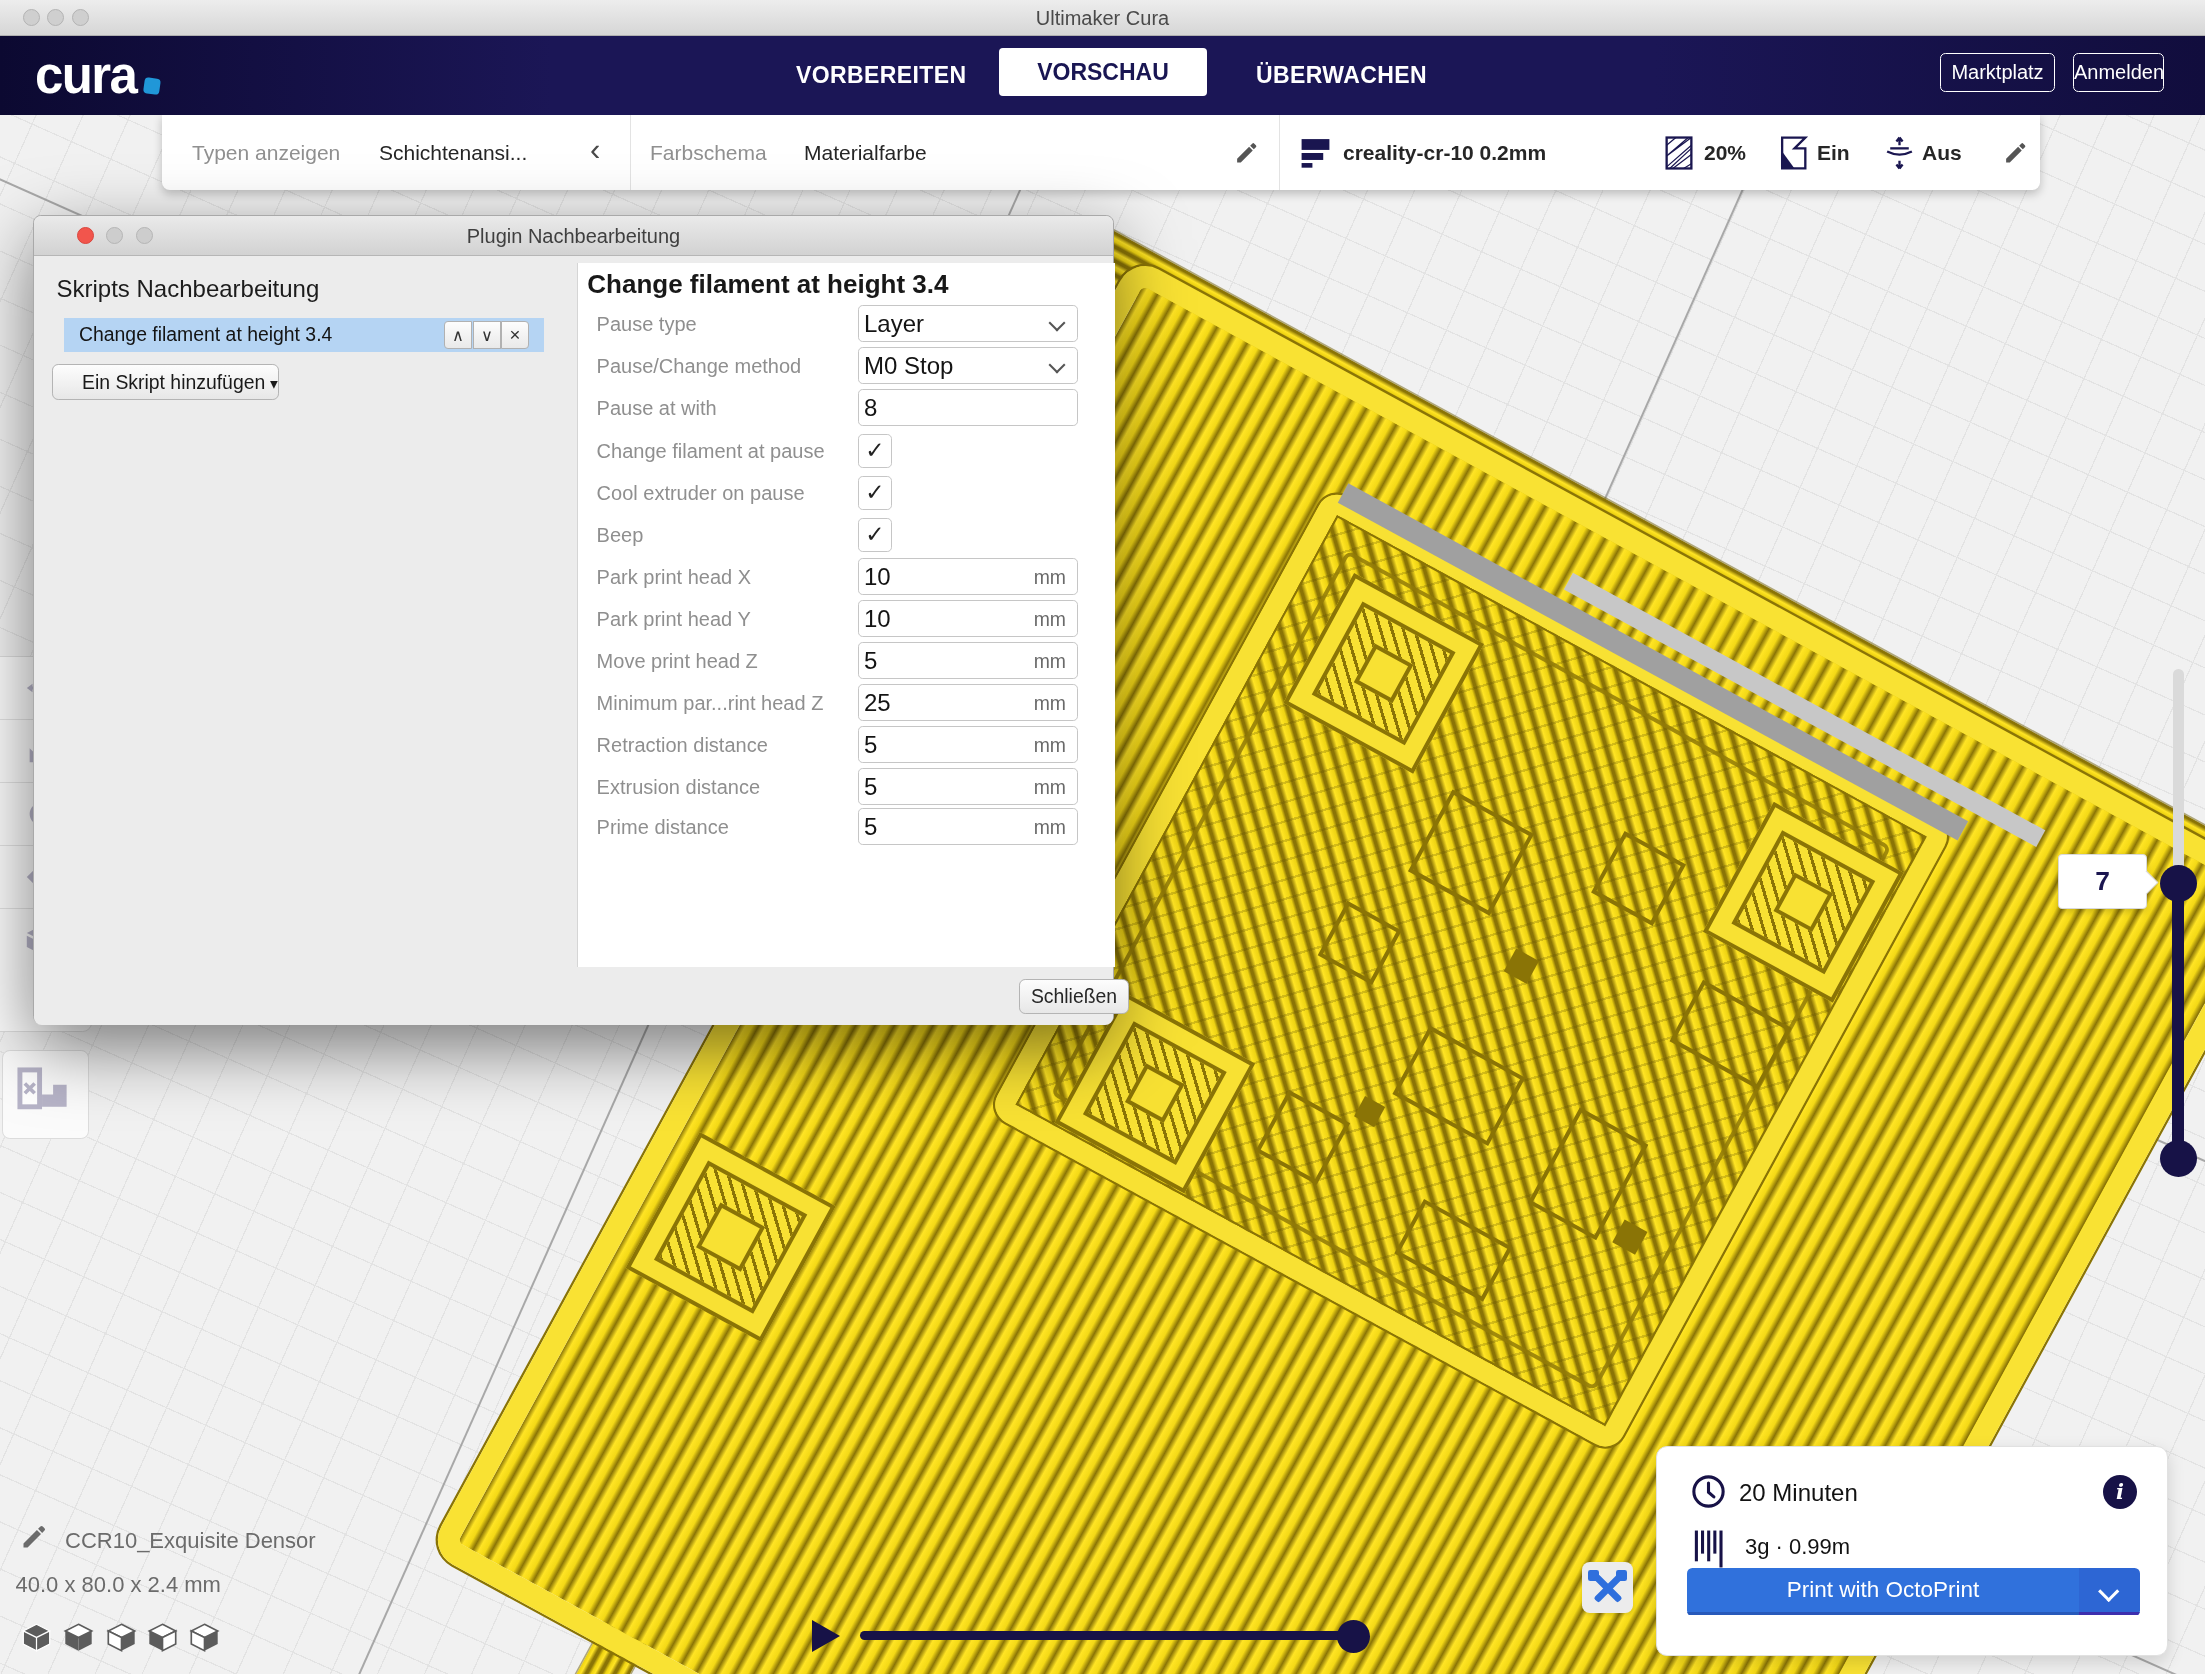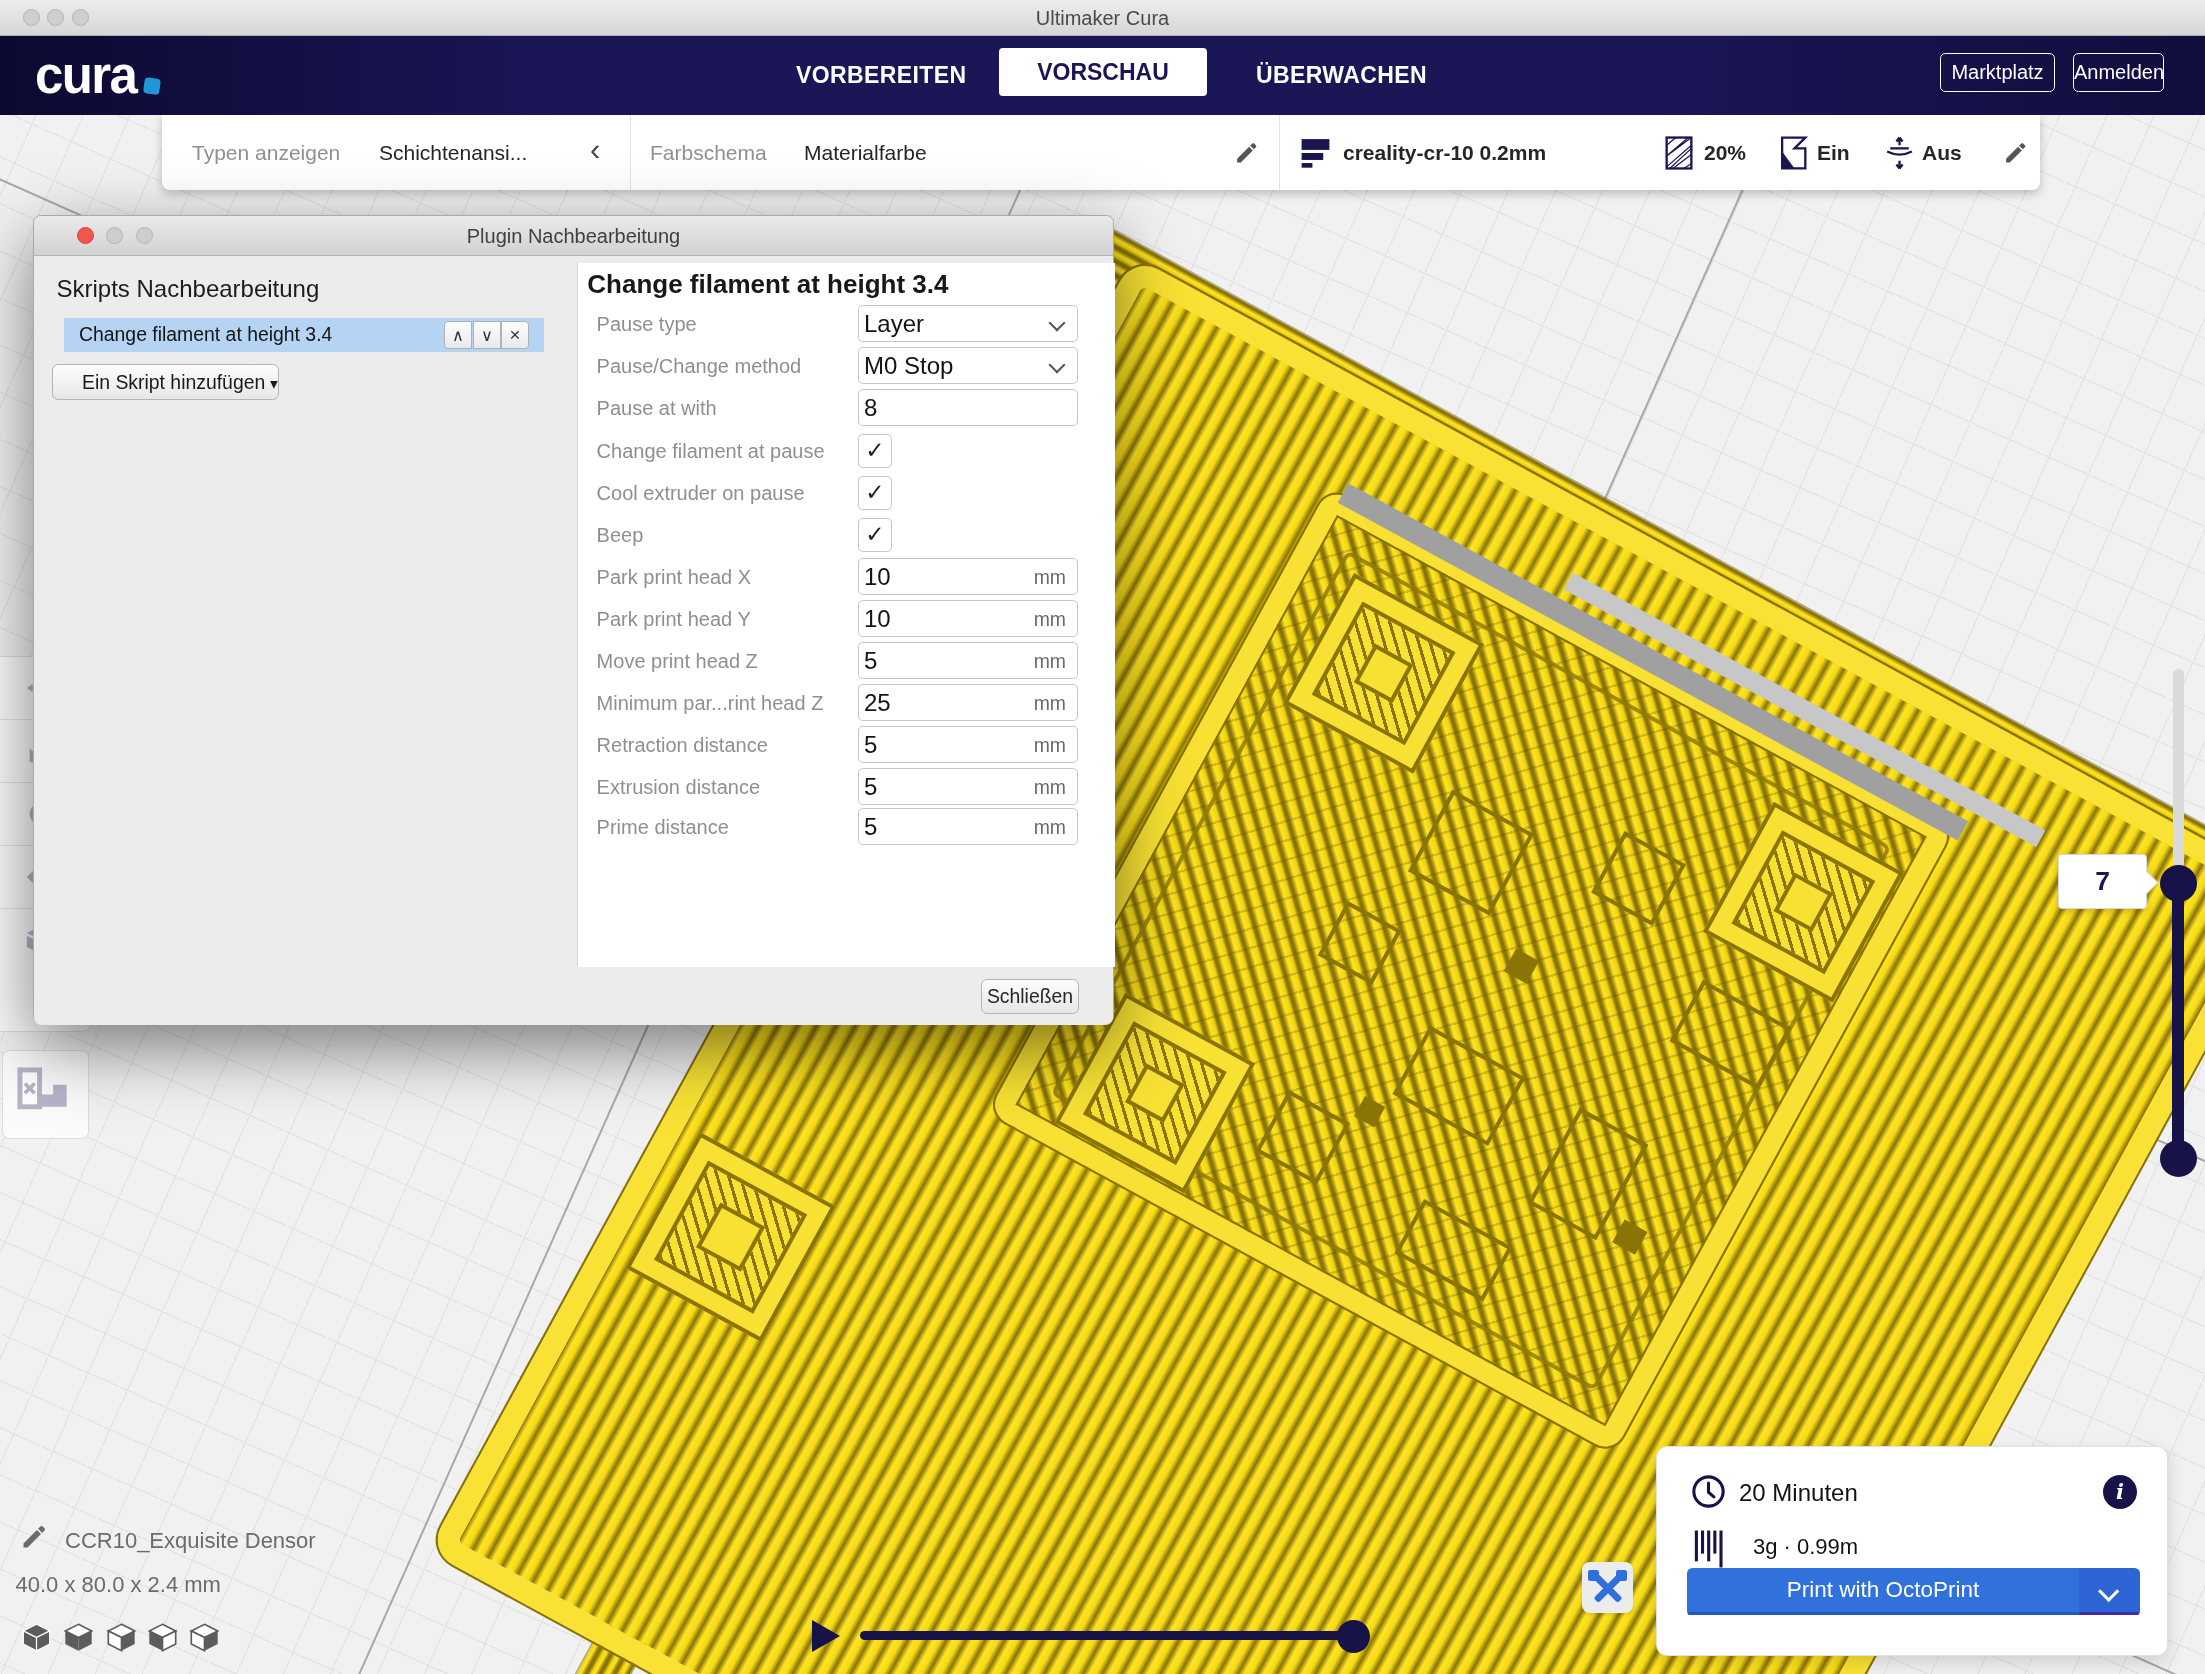--- a/index.html
+++ b/index.html
@@ -135,21 +135,21 @@
     white-space:nowrap;overflow:hidden;}
   .fctl{position:absolute;left:280px;top:0;width:220px;height:37px;background:#fff;border:1.6px solid #c6c6c6;
     border-radius:4.7px;box-sizing:border-box;}
   .fctl .val{position:absolute;left:5px;top:50%;transform:translateY(-50%);font-size:24px;color:#141414;}
   .fctl .unit{position:absolute;right:11px;top:50%;transform:translateY(-50%);font-size:19.4px;color:#6a6a6a;}
   .fctl .chev{position:absolute;right:14px;top:11px;width:10px;height:10px;border-right:2.3px solid #555;
     border-bottom:2.3px solid #555;transform:rotate(45deg);}
   .fcheck{position:absolute;left:280px;top:1.6px;width:34px;height:34px;background:#fff;border:1.6px solid #c6c6c6;
     border-radius:4.7px;box-sizing:border-box;text-align:center;line-height:31px;font-size:23px;font-weight:bold;color:#222;}
   #dlg-footer{left:0;top:752px;width:100%;height:57px;background:#ececec;border-radius:0 0 7.8px 7.8px;}
-  #close-btn{left:947px;top:11px;width:98px;height:35px;background:linear-gradient(#fdfdfd,#e7e7e7);
+  #close-btn{left:985px;top:11px;width:110px;height:35px;background:linear-gradient(#fdfdfd,#e7e7e7);
     border:0.8px solid #b4b4b4;border-radius:6.2px;box-sizing:border-box;text-align:center;line-height:33px;
     font-size:19.4px;color:#262626;cursor:pointer;}
 
   svg{display:block;}
 </style>
 </head>
 <body>
 
 <div id="viewport" class="abs">
   <div id="grid" class="abs">
@@ -302,21 +302,21 @@
     <svg width="36" height="40" viewBox="0 0 46 52">
         <g fill="#171247">
           <rect x="2" y="2" width="4" height="40"></rect>
           <rect x="10" y="2" width="4" height="30"></rect>
           <rect x="18" y="2" width="4" height="40"></rect>
           <rect x="26" y="2" width="4" height="30"></rect>
           <rect x="34" y="2" width="4" height="48"></rect>
         </g>
       </svg>
   </span>
-  <div class="small abs" style="left:96px;top:87px;">3g · 0.99m</div>
+  <div class="small abs" style="left:88px;top:87px;">3g · 0.99m</div>
   <div id="print-btn" class="abs">
     <div class="main">Print with OctoPrint</div>
     <div class="dd">
         <i></i>
       </div>
   </div>
 </div>
 
 <div id="titlebar" class="abs">
   <span class="tl-light abs" style="left:22.5px;"></span>

